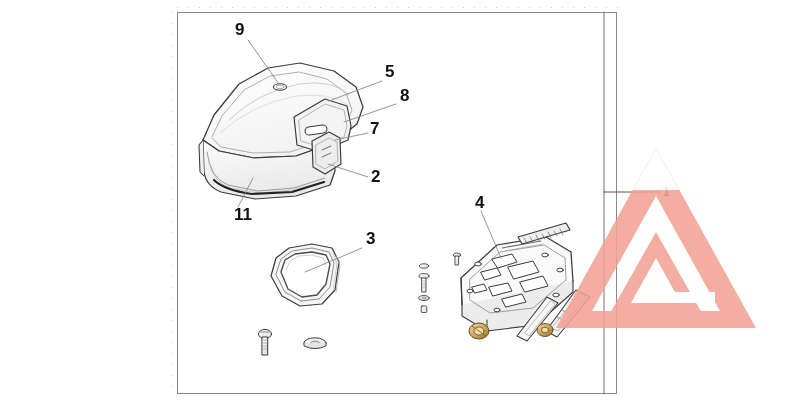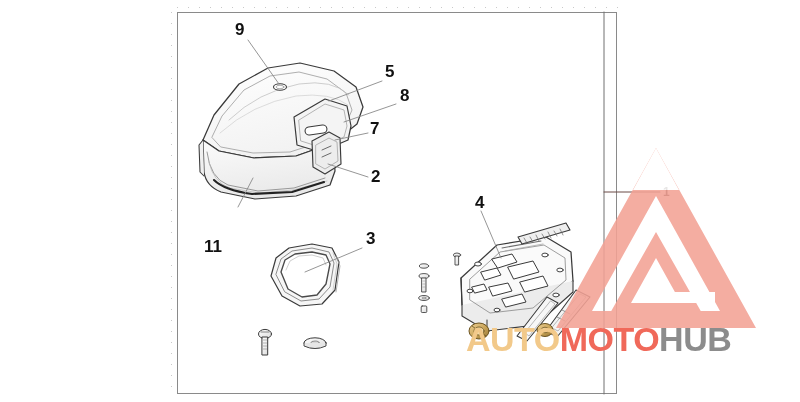--- a/index.html
+++ b/index.html
@@ -210,37 +210,34 @@
       <line x1="604" y1="12" x2="604" y2="394" stroke="#707070" stroke-width="1"></line>
       <line x1="604" y1="192" x2="660" y2="192" stroke="#6b4a46" stroke-width="1"></line>
     </g>
   </svg>
 
   <div class="callout c-lg" style="left:235px;top:21px;">9</div>
   <div class="callout c-lg" style="left:385px;top:63px;">5</div>
   <div class="callout c-lg" style="left:400px;top:87px;">8</div>
   <div class="callout c-lg" style="left:370px;top:120px;">7</div>
   <div class="callout c-lg" style="left:371px;top:168px;">2</div>
-  <div class="callout c-lg" style="left:204px;top:206px;margin-top:32px;">11</div>
+  <div class="callout c-lg" style="left:234px;top:206px;">11</div>
   <div class="callout c-lg" style="left:366px;top:230px;">3</div>
   <div class="callout c-lg" style="left:475px;top:194px;">4</div>
   <div class="callout c-sm" style="left:663px;top:186px;color:#3a2a28;">1</div>
 
   <svg id="watermark" viewBox="0 0 800 402" xmlns="http://www.w3.org/2000/svg">
     <g fill="#f3a295" opacity="0.88">
 
       <path d="M656 148 L756 328 L556 328 Z
                M656 196 L592 311 L720 311 Z" fill-rule="evenodd"></path>
 
       <path d="M656 232 L703 315 L609 315 Z
                M656 258 L631 303 L681 303 Z" fill-rule="evenodd"></path>
 
       <path d="M656 148 L633 190 L679 190 Z" fill="#ffffff"></path>
 
       <rect x="645" y="292" width="70" height="11" fill="#ffffff"></rect>
     </g>
   </svg>
 
-  <div id="wm-text">
-    <span style="color:#f2c98a;">AUTO</span><span style="color:#f0695a;">MOTO</span><span style="color:#8c8c8c;">HUB</span>
-  </div>
 
 </div>
 
 </body></html>

